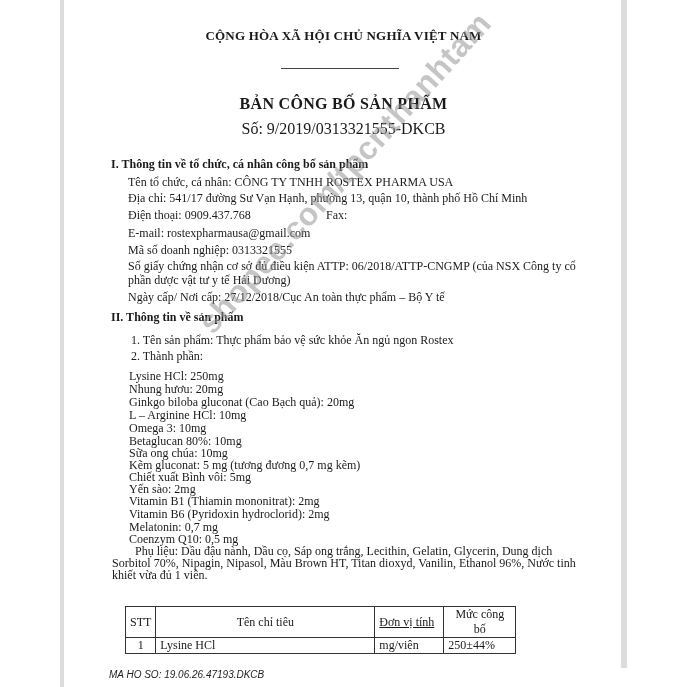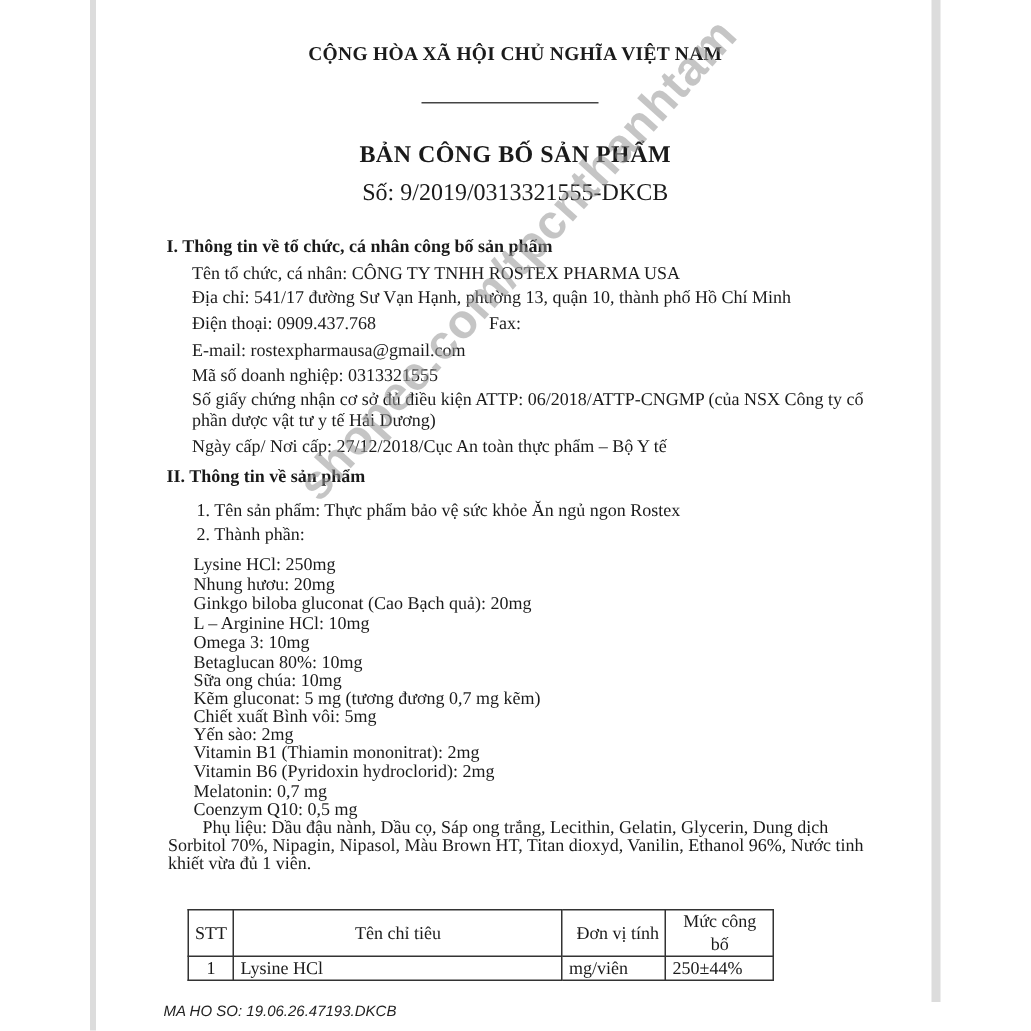--- a/index.html
+++ b/index.html
@@ -75,21 +75,21 @@
   <div class="ing" style="top:545px;left:135px;">Phụ liệu: Dầu đậu nành, Dầu cọ, Sáp ong trắng, Lecithin, Gelatin, Glycerin, Dung dịch</div>
   <div class="ing" style="top:557px;left:112px;">Sorbitol 70%, Nipagin, Nipasol, Màu Brown HT, Titan dioxyd, Vanilin, Ethanol 96%, Nước tinh</div>
   <div class="ing" style="top:569px;left:112px;">khiết vừa đủ 1 viên.</div>
 
 
   <table class="spec">
     <tbody>
         <tr>
       <td style="width:20px;text-align:center;">STT</td>
       <td style="width:210px;text-align:center;">Tên chỉ tiêu</td>
-      <td style="width:60px;text-align:right;">Đơn vị tính</td>
+      <td style="width:60px;text-align:left;text-decoration:underline;">Đơn vị tính</td>
       <td style="width:63px;text-align:center;">Mức công bố</td>
     </tr>
     <tr>
       <td style="text-align:center;">1</td>
       <td>Lysine HCl</td>
       <td>mg/viên</td>
       <td>250±44%</td>
     </tr>
   </tbody>
     </table>

